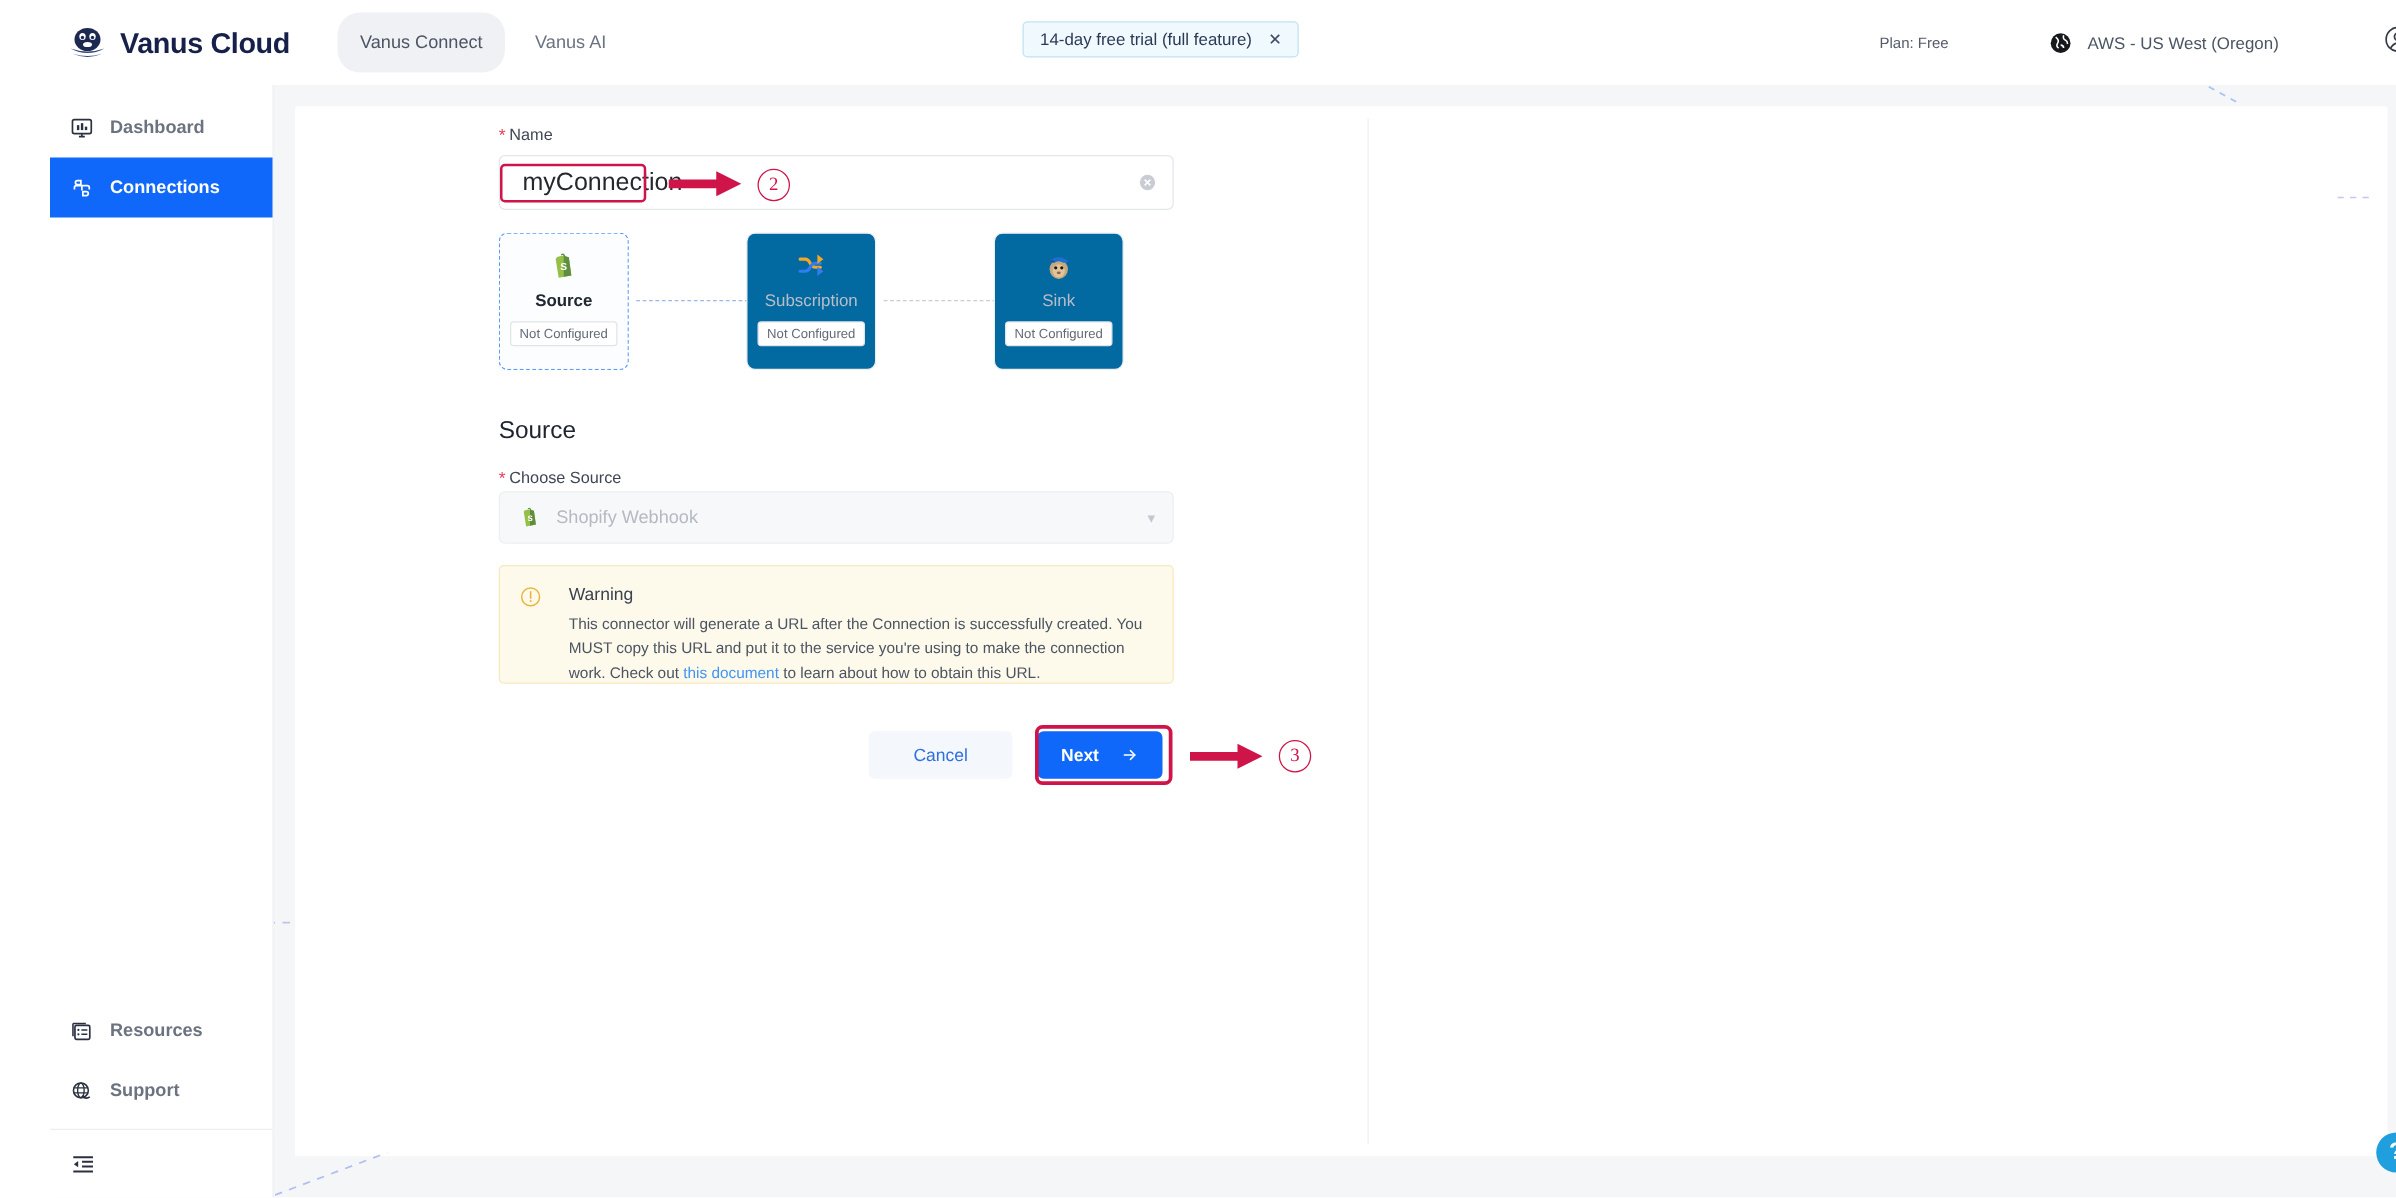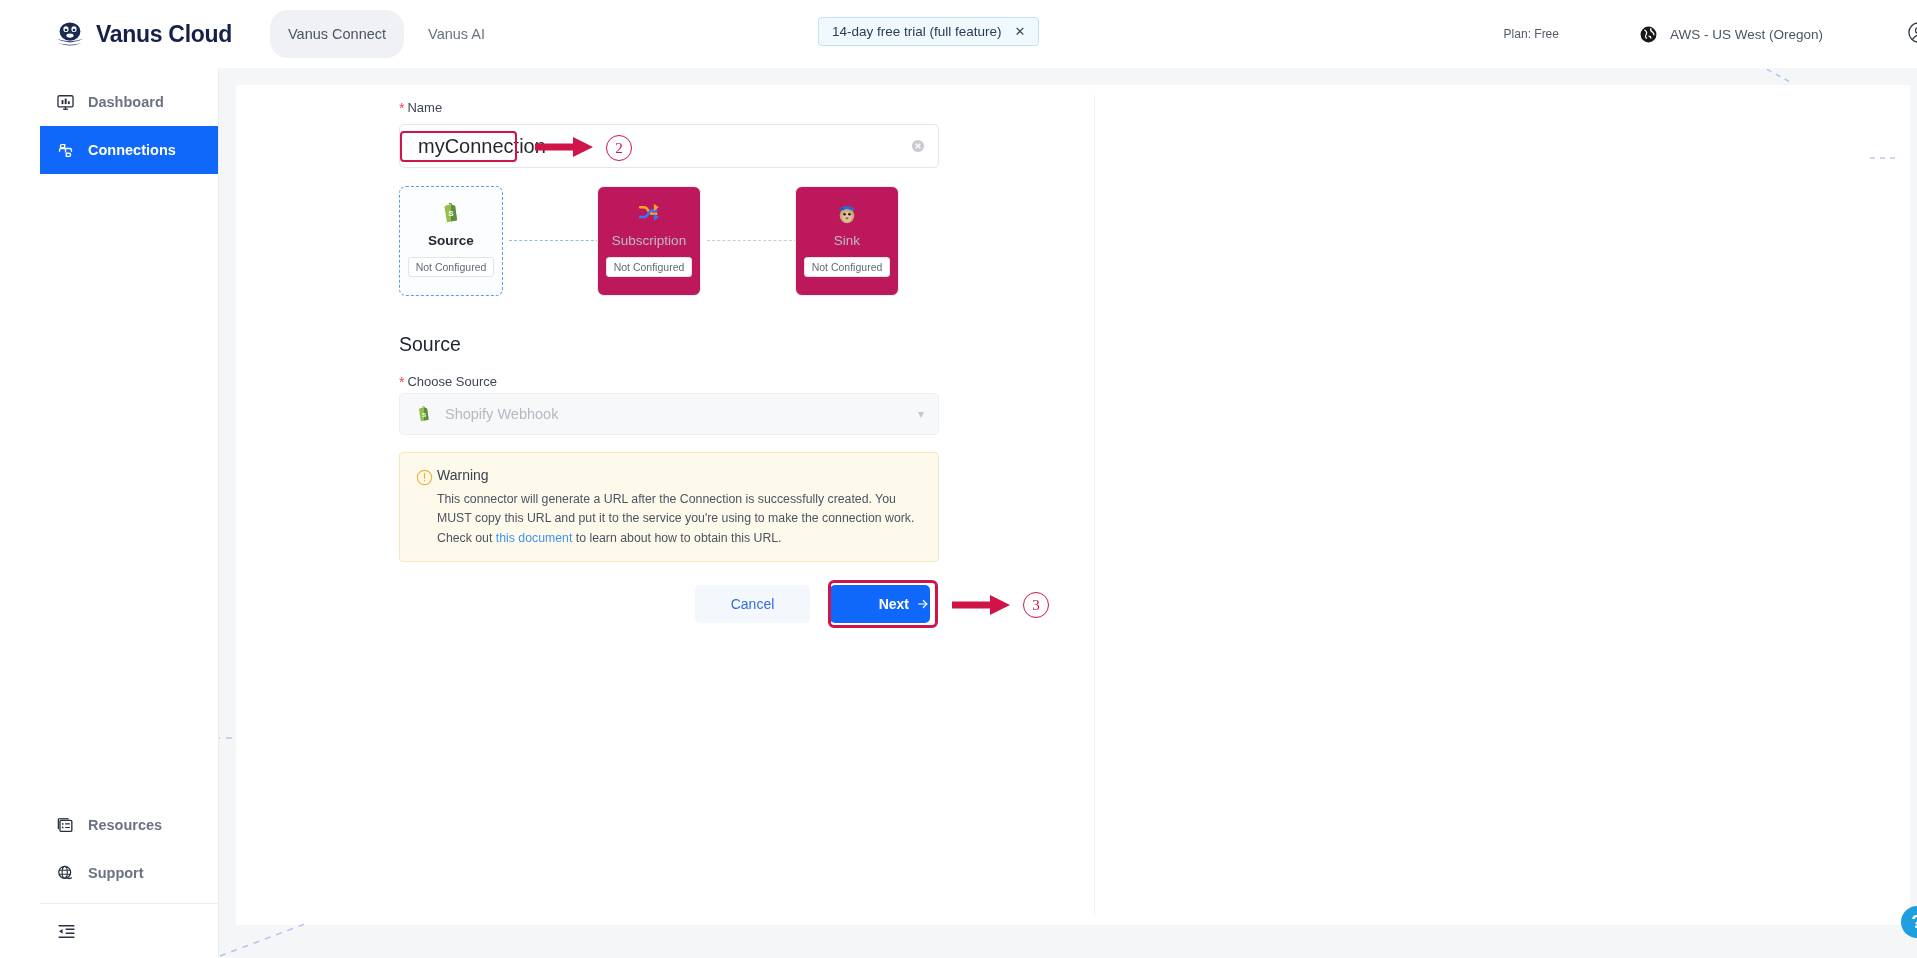--- a/index.html
+++ b/index.html
@@ -110,21 +110,21 @@
     position: absolute; left: 360px; top: 131px; width: 117px; height: 31px;
     border: 2.5px solid #cf1449; border-radius: 4px; pointer-events: none; z-index: 20;
   }
 
   
   .steps-row {
     position: absolute; left: 359px; top: 186px; width: 545px; height: 110px;
   }
   .step-card {
     position: absolute; top: 0; width: 104px; height: 110px;
-    border-radius: 7px; background: #be185d;
+    border-radius: 7px; background: #0369a1;
     display: flex; flex-direction: column; align-items: center;
     padding-top: 13px; cursor: pointer;
   }
   .step-card.inactive { border: 1px solid #eceef1; }
   .step-card.selected { border: 1.5px dashed #5b9cf8; background: #fcfdff; }
   .step-ico { width: 26px; height: 26px; margin-bottom: 7px; }
   .step-title { font-size: 13.5px; color: #b9bdc6; margin-bottom: 9px; }
   .step-card.selected .step-title { color: #212832; font-weight: bold; }
   .step-badge {
     font-size: 10.5px; color: #636b78; border: 1px solid #e1e4e9;
@@ -146,40 +146,40 @@
     position: absolute; left: 359px; top: 393px; width: 540px; height: 42px;
     background: #f7f8fa; border: 1px solid #eceef0; border-radius: 5px;
     display: flex; align-items: center; padding: 0 14px; cursor: pointer;
   }
   .select-ico { width: 20px; height: 20px; margin-right: 11px; flex: none; }
   .select-text { font-size: 14.5px; color: #b4b9c2; flex: 1; }
   .chev { color: #c3c7cf; font-size: 12px; }
 
   
   .warn-box {
-    position: absolute; left: 359px; top: 452px; width: 540px; height: 110px;
+    position: absolute; left: 359px; top: 452px; width: 540px; height: 95px;
     background: #fdfaec; border: 1px solid #f6e9bd; border-radius: 4px;
-    padding: 14px 16px 0 16px; display: flex; gap: 4px;
+    padding: 14px 16px 0 16px; display: flex; gap: 22px;
   }
   .warn-ico { width: 17px; height: 17px; flex: none; margin-top: 2px; }
   .warn-title { font-size: 14px; color: #3a4250; margin-bottom: 7px; }
   .warn-body { font-size: 12.3px; color: #4c5461; line-height: 1.58; }
   .warn-link { color: #4094f2; cursor: pointer; }
 
   
   .btn-row { position: absolute; left: 655px; top: 585px; display: flex; gap: 20px; }
   .btn-cancel {
     width: 115px; height: 38px; border-radius: 5px; background: #f4f7fb;
     border: 0; color: #2f6fe0; font-size: 14px; font-family: inherit;
     cursor: pointer; display: flex; align-items: center; justify-content: center;
   }
   .btn-next {
     width: 100px; height: 38px; border-radius: 5px; background: #1068fb;
     border: 0; color: #fff; font-size: 14px; font-family: inherit; font-weight: bold;
-    cursor: pointer; display: flex; align-items: center; justify-content: flex-end; gap: 7px;
+    cursor: pointer; display: flex; align-items: center; justify-content: center; gap: 18px;
   }
   .ann-box-next {
     position: absolute; left: 788px; top: 580px; width: 110px; height: 48px;
     border: 3px solid #cf1449; border-radius: 6px; pointer-events: none; z-index: 20;
   }
 
   
   .ann-arrow { position: absolute; pointer-events: none; z-index: 21; }
   .ann-circle {
     position: absolute; width: 26px; height: 26px; border-radius: 50%;

